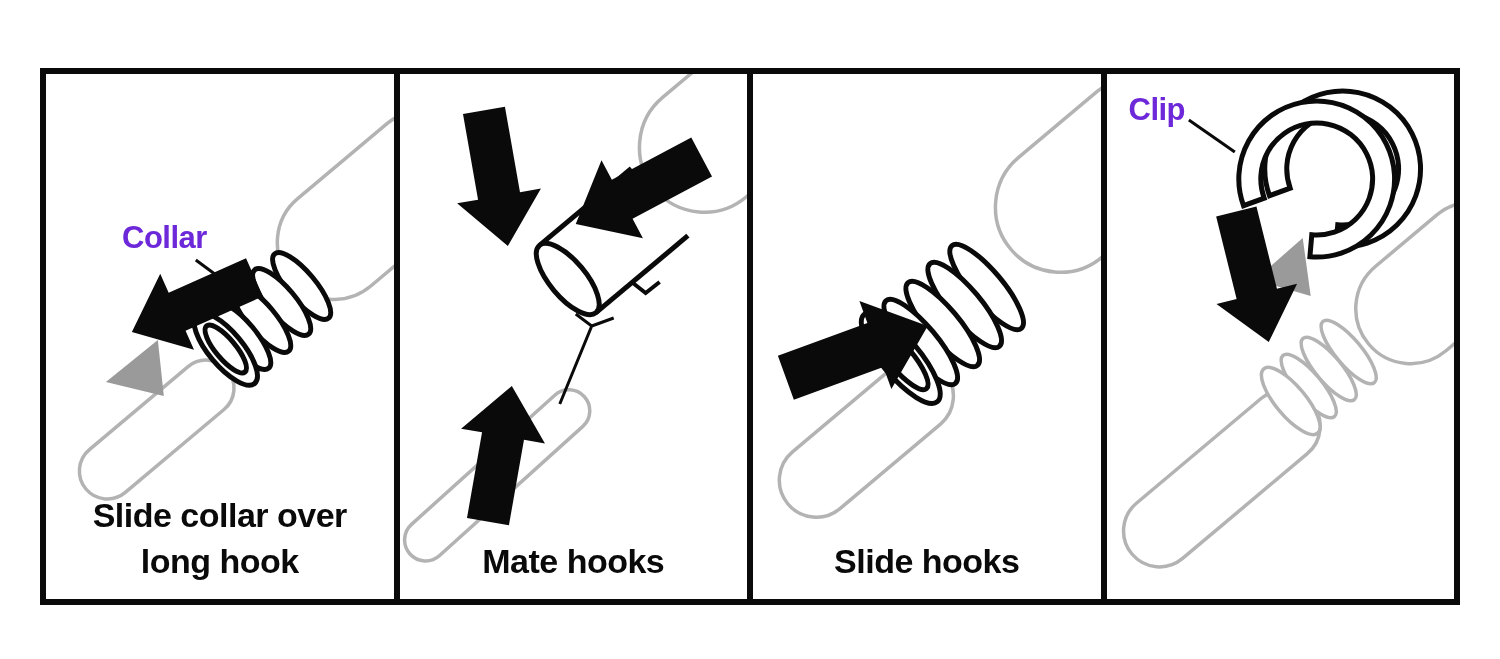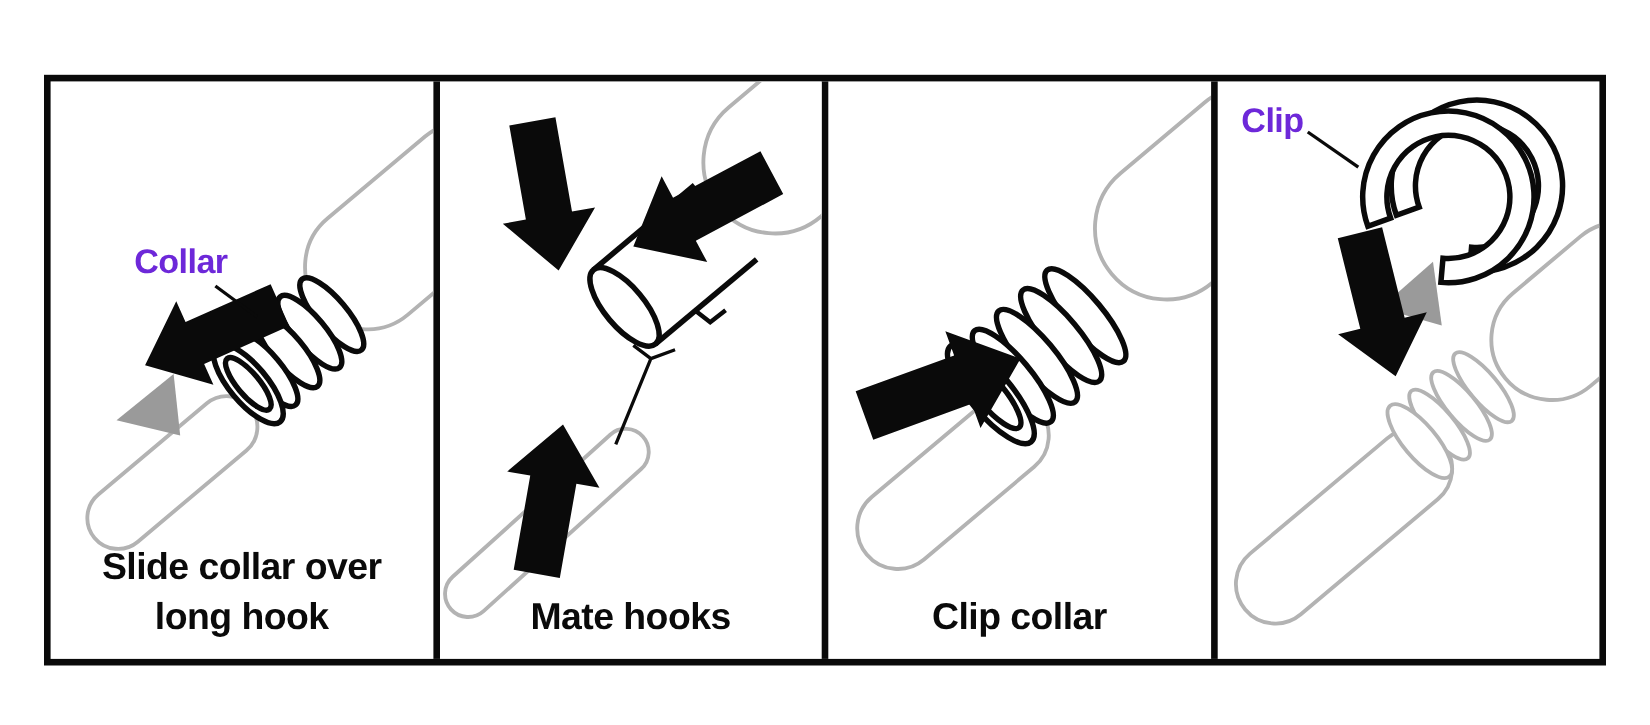--- a/index.html
+++ b/index.html
@@ -92,21 +92,21 @@
           <ellipse cx="234" cy="213" rx="16" ry="54" transform="rotate(-40 234 213)"></ellipse>
           <ellipse cx="212" cy="231" rx="16" ry="54" transform="rotate(-40 212 231)"></ellipse>
           <ellipse cx="190" cy="250" rx="16" ry="54" transform="rotate(-40 190 250)"></ellipse>
           <ellipse cx="168" cy="268" rx="16" ry="54" transform="rotate(-40 168 268)"></ellipse>
           <ellipse cx="148" cy="284" rx="19" ry="57" transform="rotate(-40 148 284)"></ellipse>
           <ellipse cx="148" cy="284" rx="12" ry="40" transform="rotate(-40 148 284)"></ellipse>
         </g>
         <use href="#arrow-right" transform="translate(175,252) rotate(-20) scale(0.9)" fill="#0a0a0a"></use>
       </svg>
       <div class="caption">
-        <div>Clip collar</div>
+        <div>Slide hooks</div>
       </div>
     </div>
 
     <div class="panel">
       <svg class="art" viewBox="0 0 348 525" preserveAspectRatio="none">
         <g class="gray-art">
           <rect x="0" y="-36" width="235" height="72" rx="36" transform="translate(25,480) rotate(-40)"></rect>
           <rect x="0" y="-55" width="190" height="110" rx="55" transform="translate(262,270) rotate(-40)"></rect>
           <ellipse cx="242" cy="278" rx="13" ry="40" transform="rotate(-40 242 278)"></ellipse>
           <ellipse cx="222" cy="295" rx="13" ry="40" transform="rotate(-40 222 295)"></ellipse>

